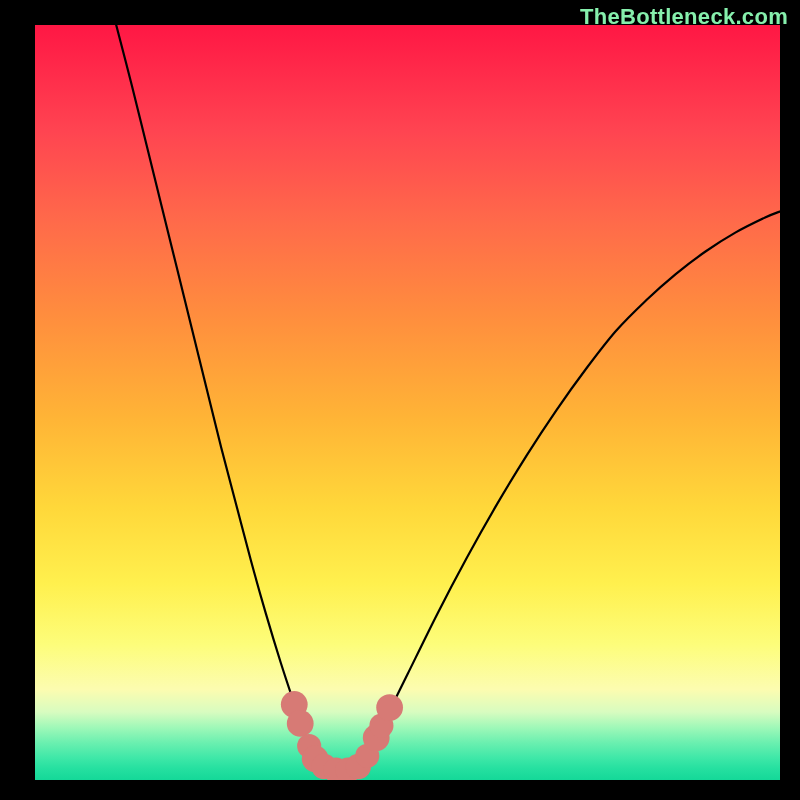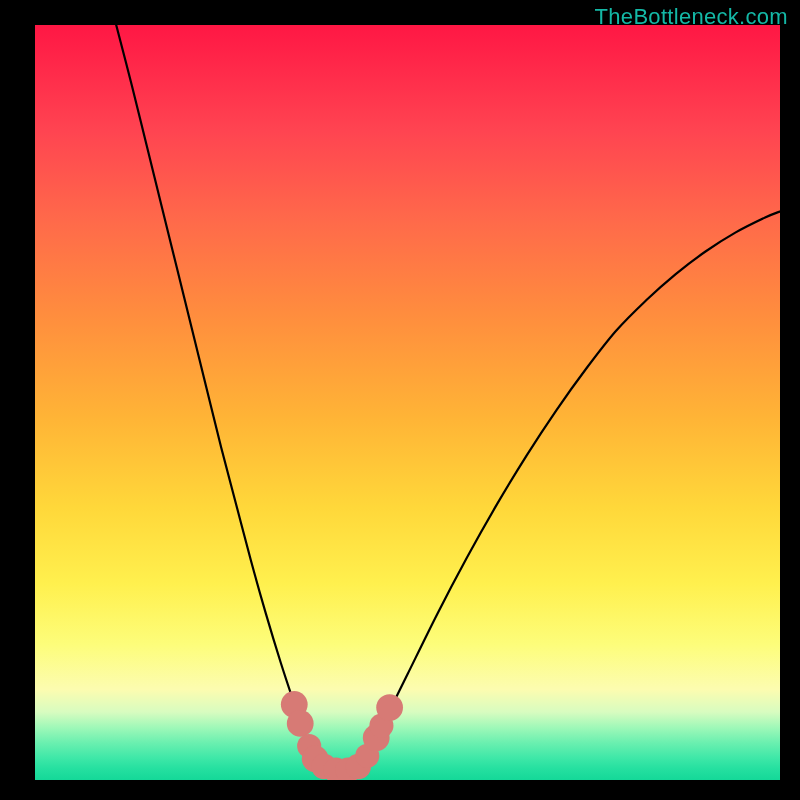--- a/index.html
+++ b/index.html
@@ -42,22 +42,22 @@
       #25e0a0 98.5%,
       #14d898 100%);
   }
   .watermark {
     position: absolute;
     top: 4px;
     right: 12px;
     font-family: Arial, Helvetica, sans-serif;
     font-size: 22px;
     letter-spacing: 0.3px;
-    color: #14b8a6;
-    font-weight: 400;
+    color: #86efac;
+    font-weight: 700;
     user-select: none;
   }
   svg.curve {
     position: absolute;
     left: 0;
     top: 0;
     width: 745px;
     height: 755px;
   }
 </style>

